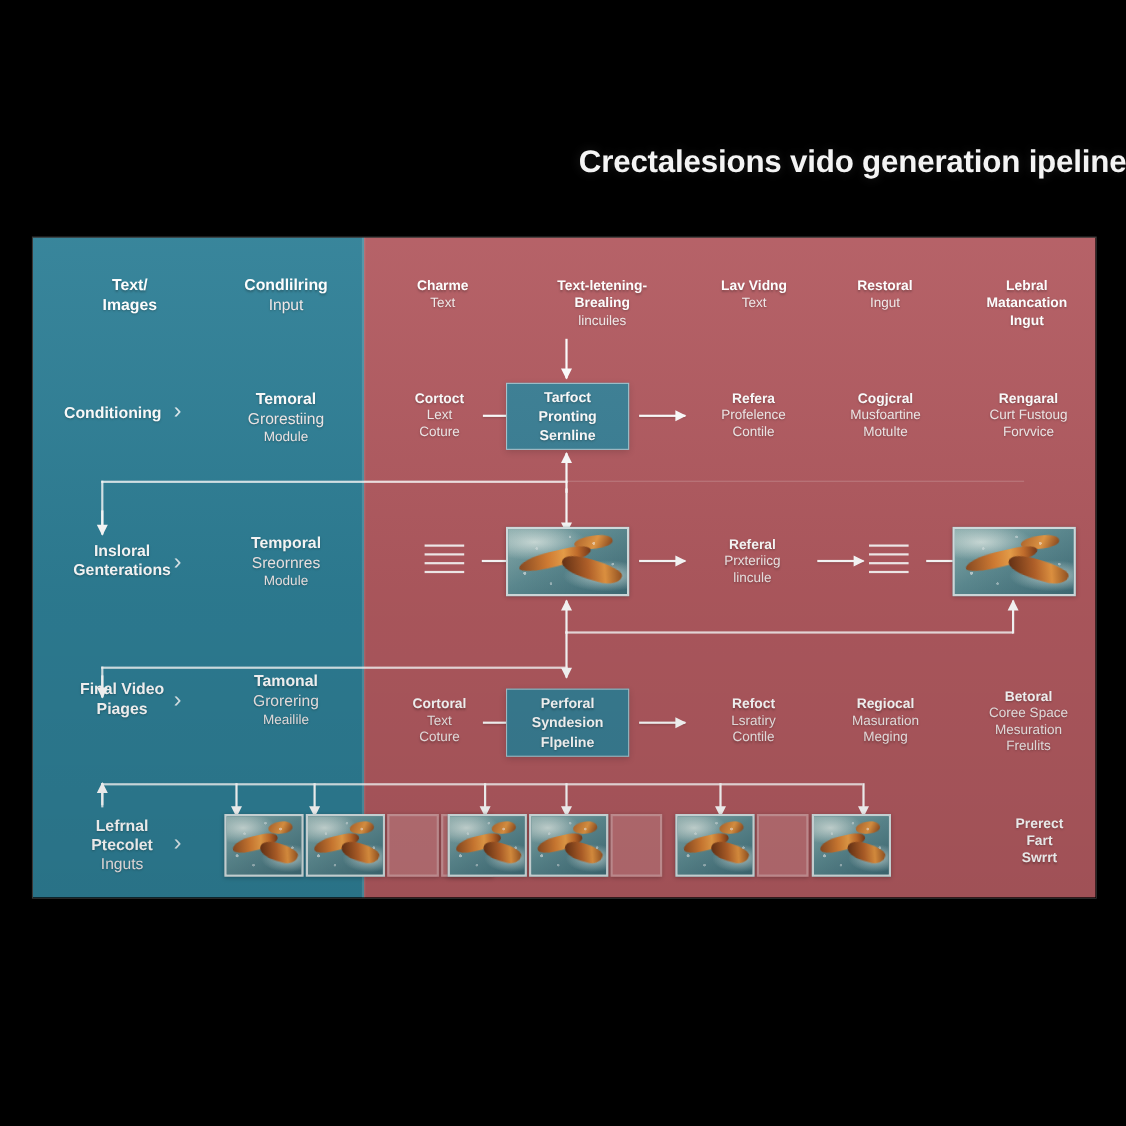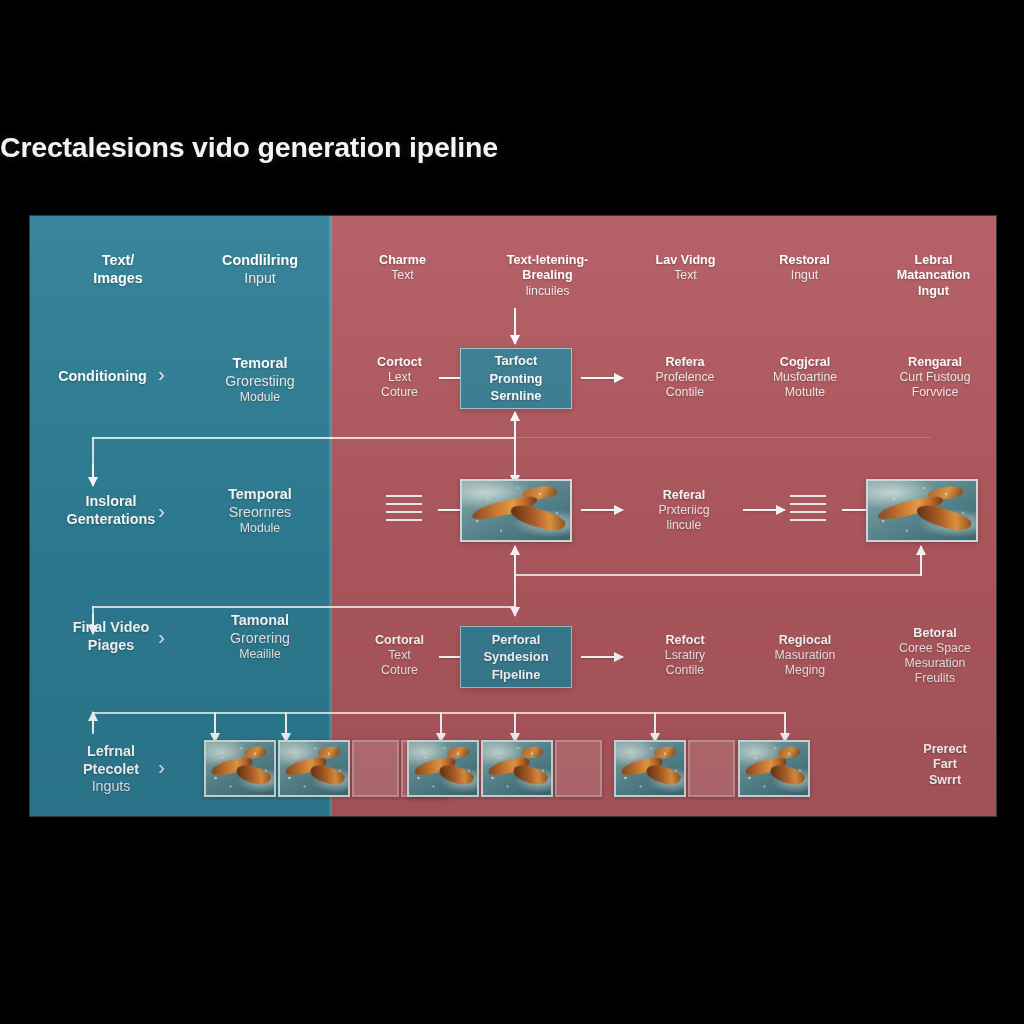--- a/index.html
+++ b/index.html
@@ -14,21 +14,21 @@
     position: relative;
     width: 1024px; height: 1024px;
     background: #000000;
   }
 
   
   .title {
     position: absolute;
     left: 0; top: 131px;
     width: 1024px;
-    text-align: left;
+    text-align: right;
     color: #f4f4f4;
     font-size: 28.5px;
     font-weight: 700;
     letter-spacing: -0.2px;
     text-shadow: 0 0 10px rgba(255,255,255,0.12);
   }
 
   
   .frame {
     position: absolute;

